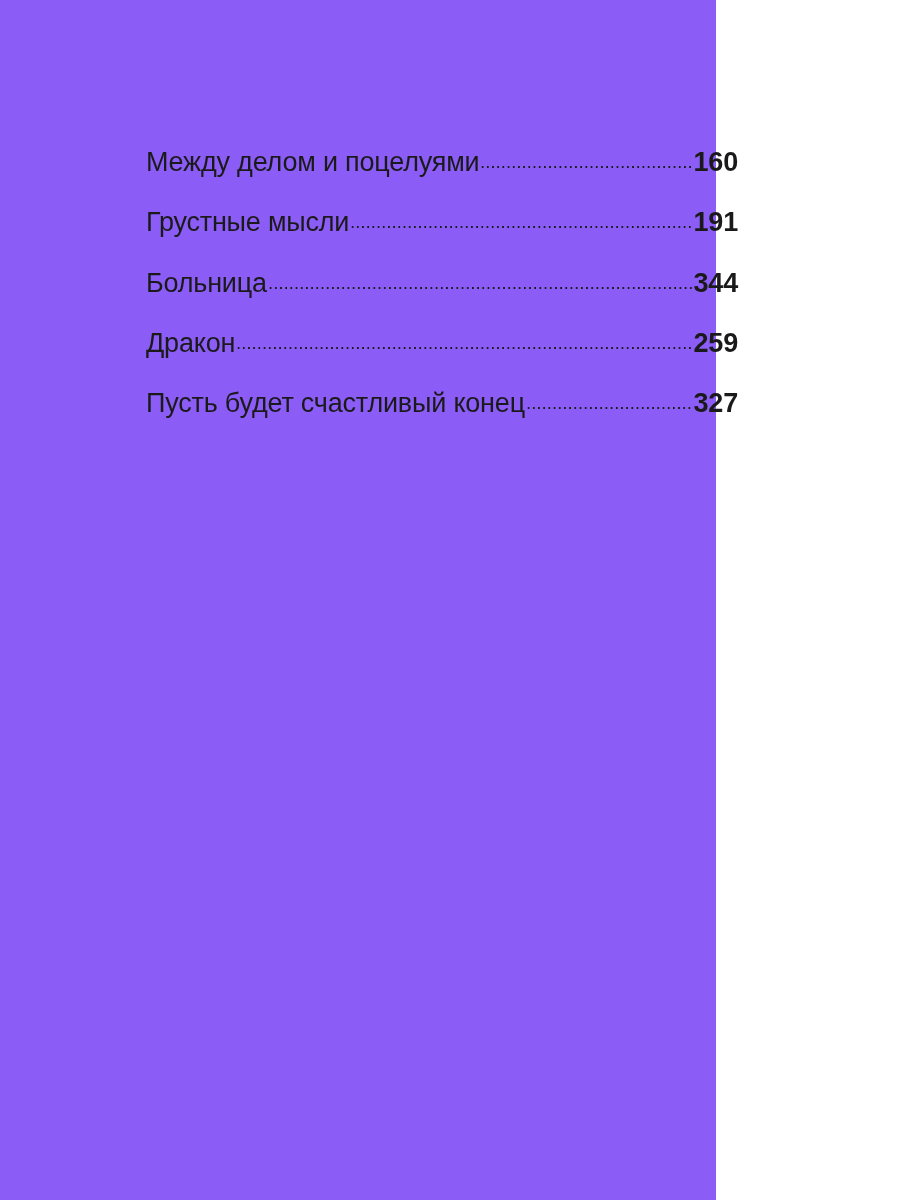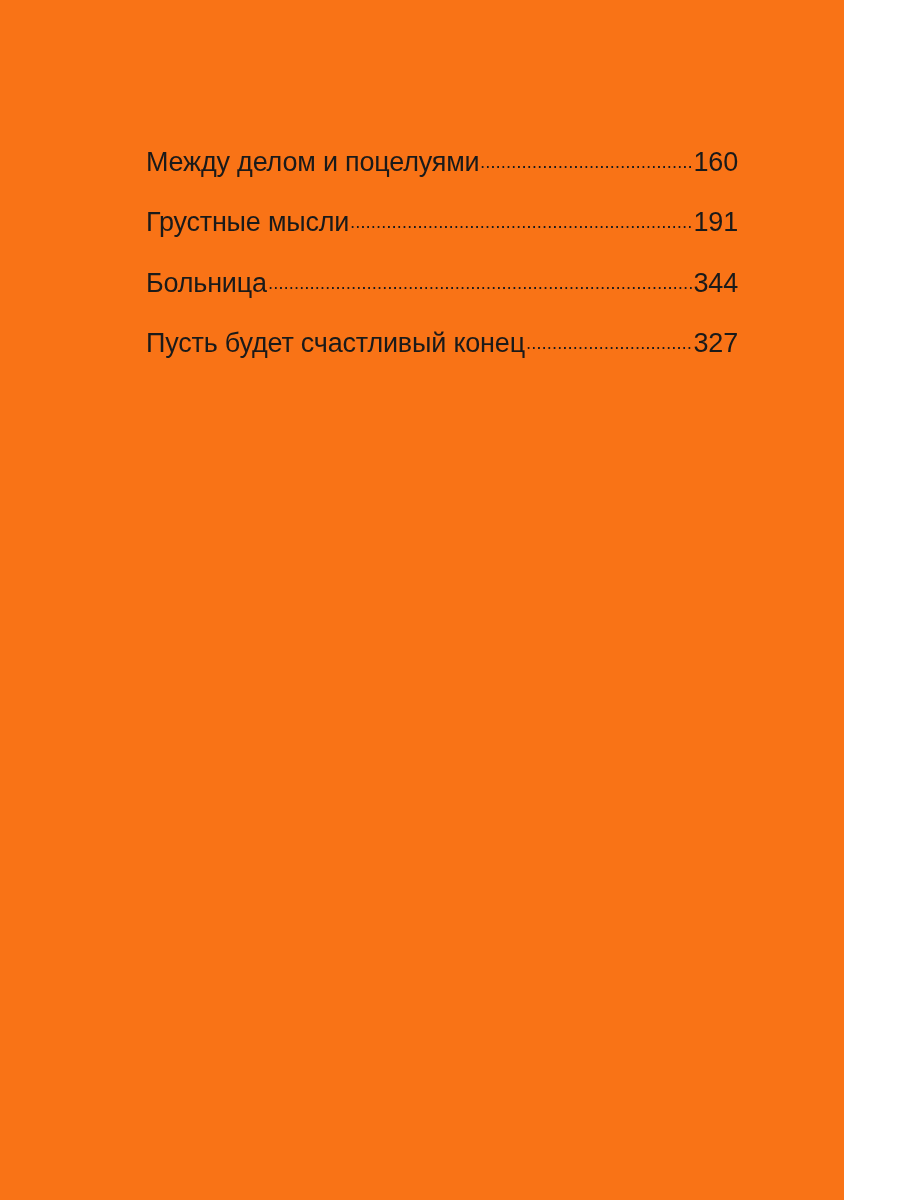--- a/index.html
+++ b/index.html
@@ -11,22 +11,22 @@
       width: 900px;
       height: 1200px;
       position: relative;
       overflow: hidden;
       font-family: "Liberation Sans", "DejaVu Sans", sans-serif;
       color: #1a1a1a;
     }
     .page {
       position: absolute;
       left: 0; top: 0;
-      width: 844px; height: 1200px;
-      background: #f97316;
+      width: 716px; height: 1200px;
+      background: #8b5cf6;
     }
     .toc {
       position: absolute;
       left: 146px;
       top: 142px;
       width: 592px;
     }
     .toc-entry {
       display: flex;
       align-items: baseline;
@@ -54,20 +54,21 @@
       bottom: 3px;
       height: 2px;
       background-image: radial-gradient(circle, #1a1a1a 0.9px, transparent 1.1px);
       background-size: 5.2px 2px;
       background-repeat: repeat-x;
       background-position: left center;
     }
     .toc-page {
       flex: 0 0 auto;
       text-align: center;
+      font-weight: bold;
     }
   </style>
 </head>
 <body>
 
 <div class="page">
   <div class="toc">
 
     <div class="toc-entry">
       <span class="toc-title">Между делом и поцелуями</span>
@@ -83,20 +84,25 @@
     </div>
 
     <div class="toc-entry">
       <span class="toc-title">Больница</span>
       <span class="toc-leader"></span>
       <span class="toc-page">344</span>
     </div>
 
 
 
+    <div class="toc-entry">
+      <span class="toc-title">Дракон</span>
+      <span class="toc-leader"></span>
+      <span class="toc-page">259</span>
+    </div>
 
     <div class="toc-entry">
       <span class="toc-title">Пусть будет счастливый конец</span>
       <span class="toc-leader"></span>
       <span class="toc-page">327</span>
     </div>
 
   </div>
 </div>
 

